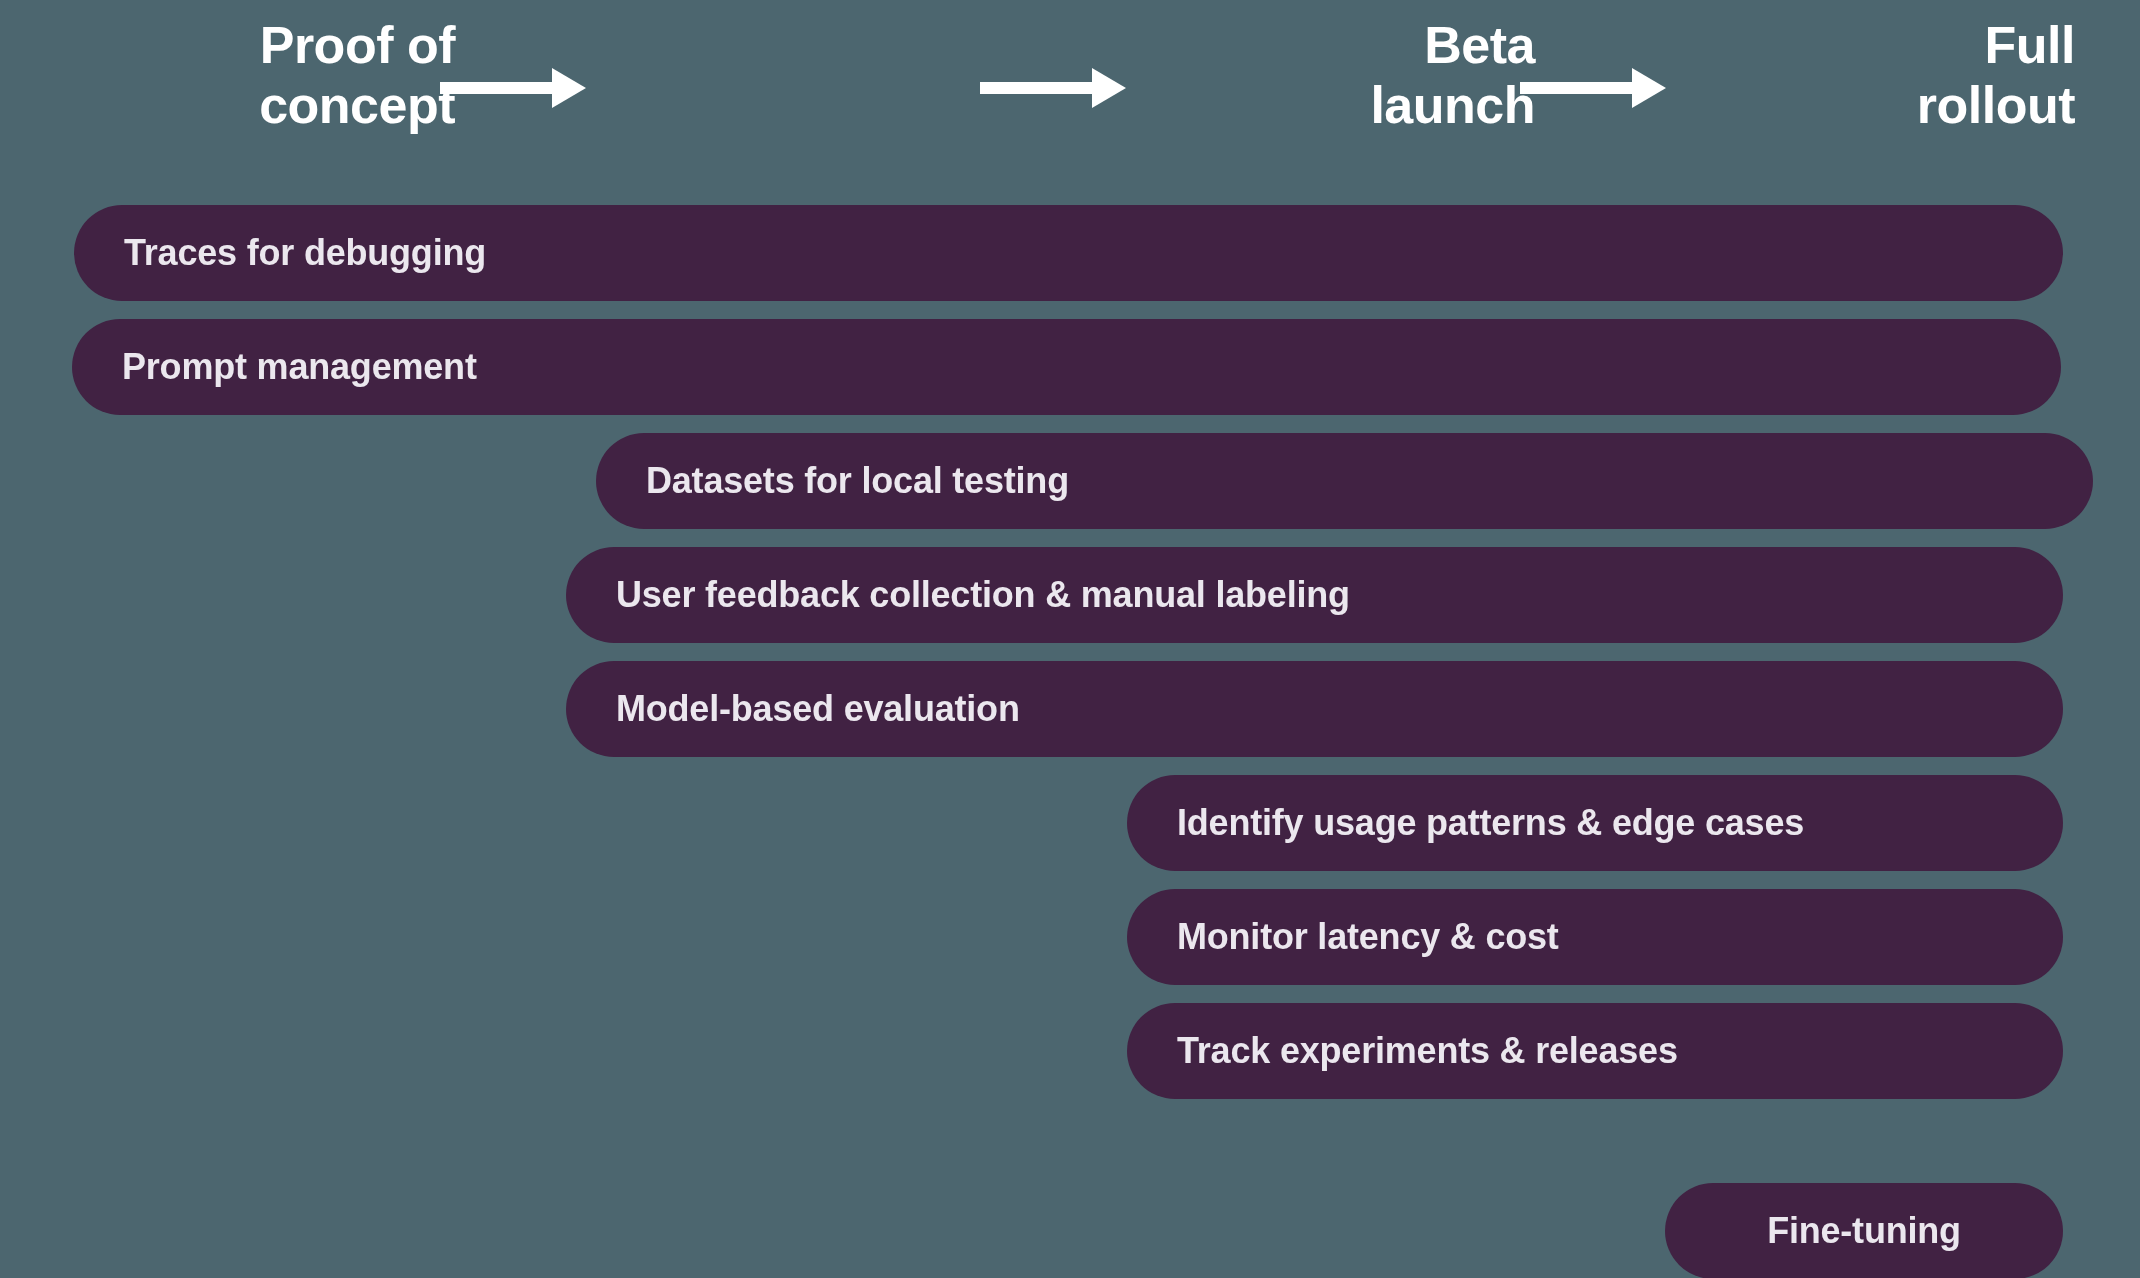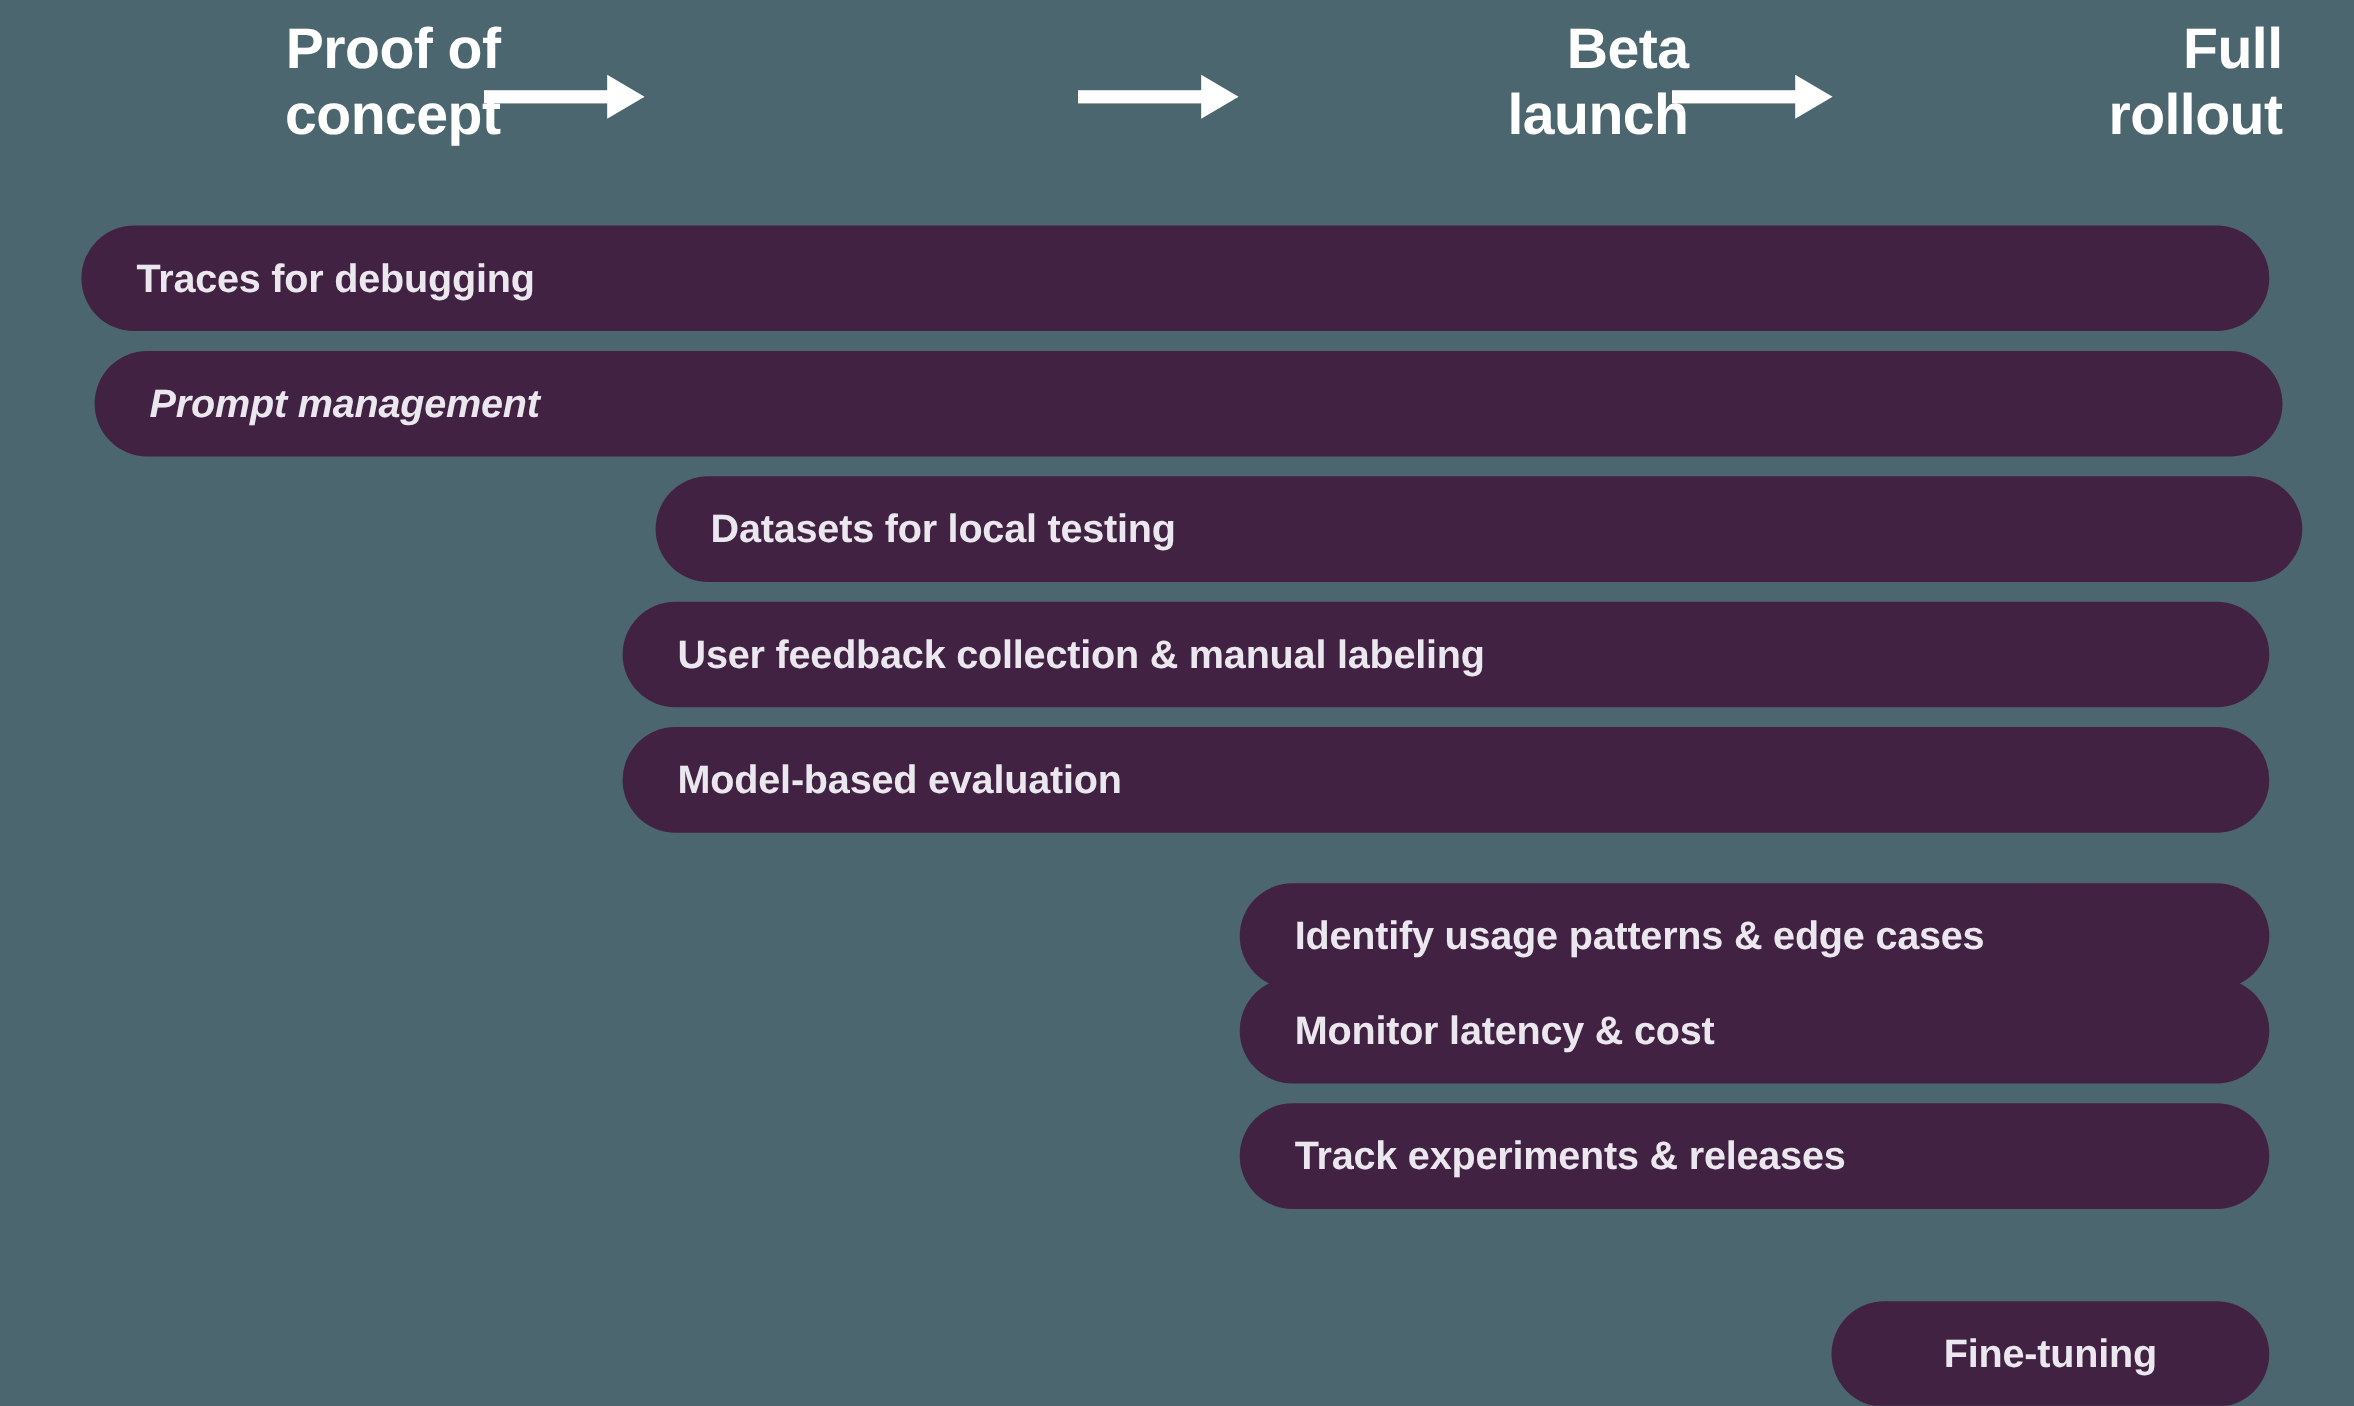--- a/index.html
+++ b/index.html
@@ -136,37 +136,37 @@
     <div class="phase phase-4">Full
 rollout</div>
   </div>
 
   <div class="bars">
 
     <div class="bar" style="left: 74px; top: 205px; width: 1989px;">
       <span class="bar-label">Traces for debugging</span>
     </div>
 
-    <div class="bar" style="left: 86px; top: 319px; width: 1989px; font-style: italic;">
+    <div class="bar" style="left: 72px; top: 319px; width: 1989px;">
       <span class="bar-label">Prompt management</span>
     </div>
 
     <div class="bar" style="left: 596px; top: 433px; width: 1497px;">
       <span class="bar-label">Datasets for local testing</span>
     </div>
 
     <div class="bar" style="left: 566px; top: 547px; width: 1497px;">
       <span class="bar-label">User feedback collection &amp; manual labeling</span>
     </div>
 
     <div class="bar" style="left: 566px; top: 661px; width: 1497px;">
       <span class="bar-label">Model-based evaluation</span>
     </div>
 
-    <div class="bar" style="left: 1127px; top: 775px; width: 936px; margin-top: 28px;">
+    <div class="bar" style="left: 1127px; top: 775px; width: 936px;">
       <span class="bar-label">Identify usage patterns &amp; edge cases</span>
     </div>
 
     <div class="bar" style="left: 1127px; top: 889px; width: 936px;">
       <span class="bar-label">Monitor latency &amp; cost</span>
     </div>
 
     <div class="bar" style="left: 1127px; top: 1003px; width: 936px;">
       <span class="bar-label">Track experiments &amp; releases</span>
     </div>

